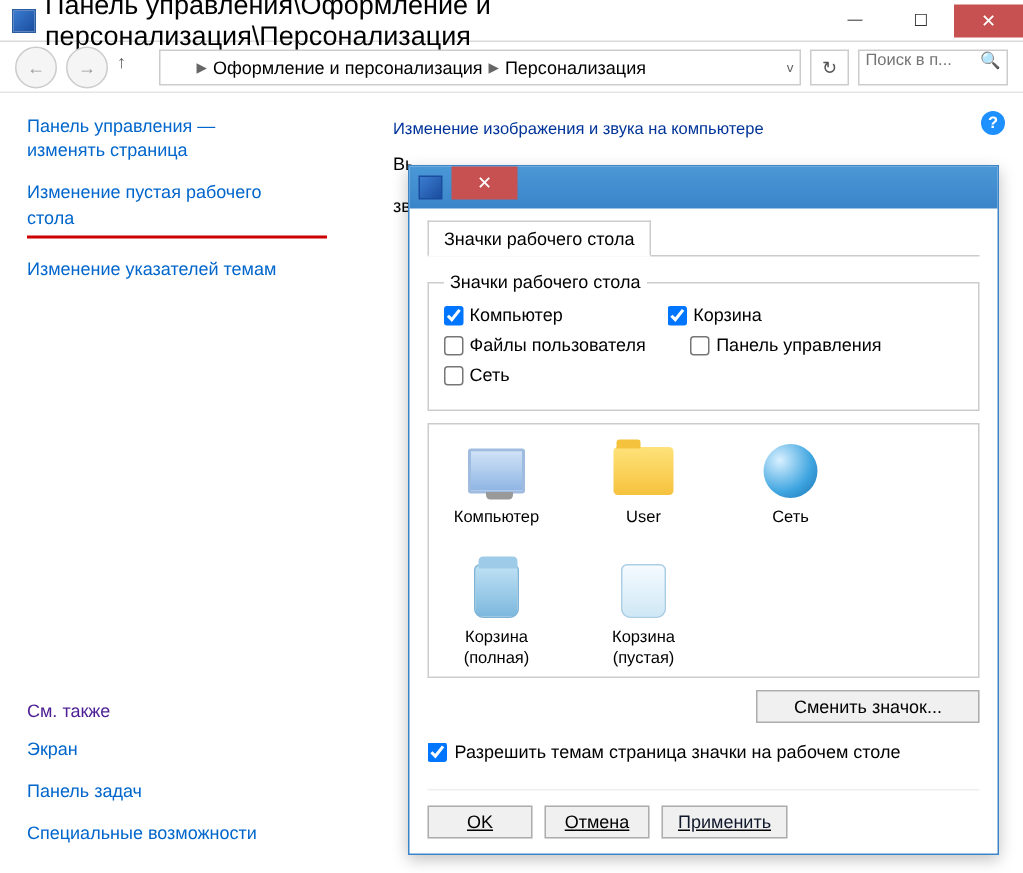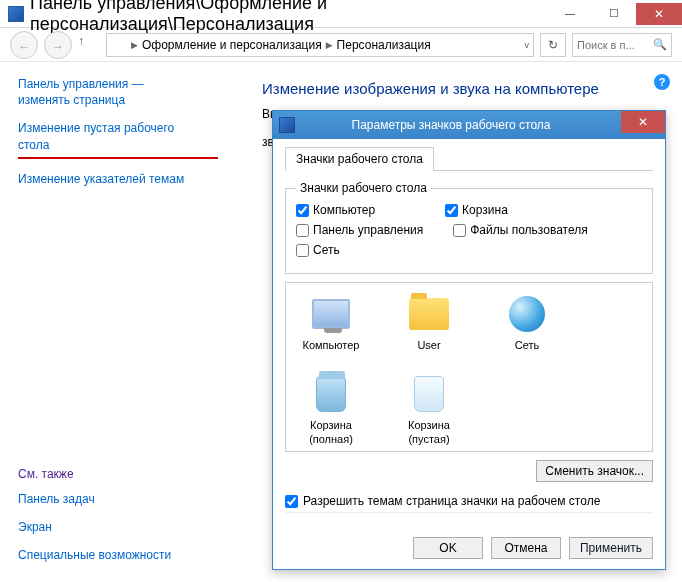--- a/index.html
+++ b/index.html
@@ -17,34 +17,34 @@
 .win-controls .close::before { content:"✕"; font-size:12px;}
 
 
 .addrbar { height:34px; display:flex; align-items:center; padding:0 10px; gap:6px; border-bottom:1px solid #e5e5e5;}
 .navbtn { width:28px; height:28px; border:1px solid #ccc; border-radius:50%; display:flex; align-items:center; justify-content:center; color:#999; background:#f5f5f5;}
 .up { width:22px; height:22px; border:none; color:#555; }
 .crumbs { flex:1; height:24px; border:1px solid #ccc; display:flex; align-items:center; padding:0 4px; gap:4px; font-size:12px;}
 .crumbs .caret { color:#666; font-size:9px;}
 .crumbs .ddl { margin-left:auto; color:#666; font-size:9px;}
 .refresh { width:26px; height:24px; border:1px solid #ccc; display:flex; align-items:center; justify-content:center; color:#555;}
-.search { width:100px; height:24px; border:1px solid #ccc; padding:0 4px; font-size:11px; display:flex; align-items:center;}
+.search { width:100px; height:24px; border:1px solid #ccc; padding:0 4px; font-size:11px; display:flex; align-items:flex-start;}
 .search input { border:none; outline:none; width:70px; font-size:11px; }
 .search .sicon { margin-left:auto; color:#666; font-size:11px;}
 
 
 .body { display:flex; height:calc(582px - 28px - 34px); }
 .sidebar { width:240px; padding:14px 18px; }
 .sidebar a { display:block; color:#0066cc; font-size:12px; margin-bottom:12px; line-height:1.35; cursor:pointer;}
 .sidebar .selected { color:#0066cc; }
 .underline { height:2px; background:#c00; width:200px; margin-top:-8px; margin-bottom:12px;}
 .see-also { margin-top:280px; color:#4c1d95; font-size:12px; margin-bottom:10px;}
 
 .content { flex:1; padding:18px 22px; position:relative;}
-.content h1 { color:#003399; font-weight:normal; font-size:15px; margin-bottom:10px;}
+.content h1 { color:#003399; font-weight:normal; font-size:11px; margin-bottom:10px;}
 .content .cut { font-size:12px; color:#000;}
 .helpicon { position:absolute; right:12px; top:12px; width:16px; height:16px; border-radius:50%; background:#1e90ff; color:#fff; display:flex; align-items:center; justify-content:center; font-size:11px; font-weight:bold;}
 
 
 .dialog { position:absolute; left:272px; top:110px; width:394px; height:460px; border:1px solid #3a85c9; background:#fff; box-shadow:0 3px 10px rgba(0,0,0,0.25); z-index:10;}
 .dlg-titlebar { height:28px; background:linear-gradient(#4a97d6,#3a85c9); display:flex; align-items:center; padding-left:6px; color:#fff; font-size:12px;}
 .dlg-titlebar .icon-box { width:16px; height:16px; background:linear-gradient(135deg,#3b7cd1,#1a4d9e); margin-right:6px; border:1px solid #1a4d9e;}
 .dlg-titlebar .dtitle { flex:1; text-align:center; padding-right:20px;}
 .dlg-close { width:44px; height:22px; background:#c75050; color:#fff; display:flex; align-items:center; justify-content:center; margin-top:-6px;}
 .dlg-close::before{content:"✕"; font-size:12px;}
@@ -66,26 +66,26 @@
 .pic-monitor { width:38px; height:30px; border:2px solid #9fbce0; background:linear-gradient(#cfe2f7,#8fb5e3); border-radius:2px; position:relative;}
 .pic-monitor::after{content:""; position:absolute; bottom:-6px; left:10px; width:18px; height:5px; background:#999; border-radius:0 0 3px 3px;}
 .pic-folder { width:40px; height:32px; background:linear-gradient(#ffe27a,#f5c23d); border-radius:3px; position:relative;}
 .pic-folder::before{content:""; position:absolute; top:-5px; left:2px; width:16px; height:6px; background:#f5c23d; border-radius:2px 2px 0 0;}
 .pic-globe { width:36px; height:36px; border-radius:50%; background:radial-gradient(circle at 30% 30%, #d9f0ff, #3ea5e0 60%, #1a6fb0);}
 .pic-bin-full { width:30px; height:36px; background:linear-gradient(#bfe1f5,#7cb8dd); border-radius:4px 4px 6px 6px; position:relative; border:1px solid #7fb3d5;}
 .pic-bin-full::before{content:""; position:absolute; top:-6px; left:2px; width:26px; height:8px; background:#9dcbe8; border-radius:3px 3px 0 0;}
 .pic-bin-empty { width:30px; height:36px; background:linear-gradient(#f5fbff,#cfe7f5); border-radius:4px 4px 6px 6px; border:1px solid #a9cde4;}
 
 .btnrow { display:flex; justify-content:flex-end; gap:8px; margin-top:8px;}
-.btn { border:1px solid #adadad; background:#f0f0f0; font-size:12px; padding:3px 8px; min-width:90px; text-align:center; cursor:pointer;}
+.btn { border:1px solid #adadad; background:#f0f0f0; font-size:12px; padding:3px 24px; min-width:90px; text-align:center; cursor:pointer;}
 .btn.disabled { color:#0f172a;}
 
 .allowrow { margin-top:12px; display:flex; align-items:center; gap:5px; font-size:12px;}
 
-.dlgfooter { margin-top:auto; display:flex; justify-content:flex-end; gap:8px; padding-top:24px; border-top:1px solid #eee;}
+.dlgfooter { margin-top:auto; display:flex; justify-content:flex-start; gap:8px; padding-top:10px; border-top:1px solid #eee;text-decoration:underline;}
 .dlgfooter .btn { min-width:70px; padding:3px 10px;}
 </style>
 </head>
 <body>
 
 <div class="titlebar">
   <div class="icon-box"></div>
   <div class="title">Панель управления\Оформление и персонализация\Персонализация</div>
   <div class="win-controls">
     <div class="min"></div>
@@ -118,38 +118,37 @@
     <a>
       <span>Панель управления —</span><br><span>изменять страница</span>
     </a>
     <a class="selected">
       <span>Изменение пустая рабочего</span><br><span>стола</span>
     </a>
     <div class="underline"></div>
     <a>Изменение указателей темам</a>
 
     <div class="see-also">См. также</div>
+    <a>Экран</a>
     <a>Панель задач</a>
-    <a>Экран</a>
     <a>Специальные возможности</a>
   </div>
 
   <div class="content">
     <div class="helpicon">?</div>
     <h1>Изменение изображения и звука на компьютере</h1>
     <div class="cut">
       <span>Вь</span><br><br><span>зв</span>
     </div>
   </div>
 </div>
 
 <div class="dialog">
   <div class="dlg-titlebar">
     <div class="icon-box"></div>
-    <div class="dtitle">Параметры значков рабочего стола</div>
     <div class="dlg-close"></div>
   </div>
   <div class="dlg-body">
     <div>
       <span class="tab">Значки рабочего стола</span>
       <div class="tabline"></div>
     </div>
 
     <fieldset>
       <legend>Значки рабочего стола</legend>
@@ -159,25 +158,25 @@
             <span>Компьютер</span>
           </label>
         <label style="margin-left:40px">
             <input type="checkbox" checked="" style="">
             <span>Корзина</span>
           </label>
       </div>
       <div class="checkrow">
         <label>
             <input type="checkbox" style="">
+            <span>Файлы пользователя</span>
+          </label>
+        <label>
+            <input type="checkbox" style="">
             <span>Панель управления</span>
-          </label>
-        <label>
-            <input type="checkbox" style="">
-            <span>Файлы пользователя</span>
           </label>
       </div>
       <div class="checkrow">
         <label>
             <input type="checkbox" style="">
             <span>Сеть</span>
           </label>
       </div>
     </fieldset>
 

